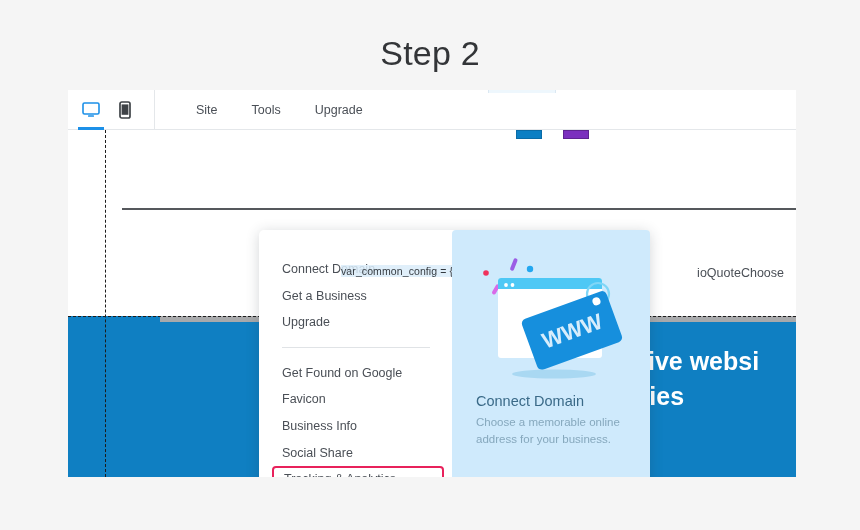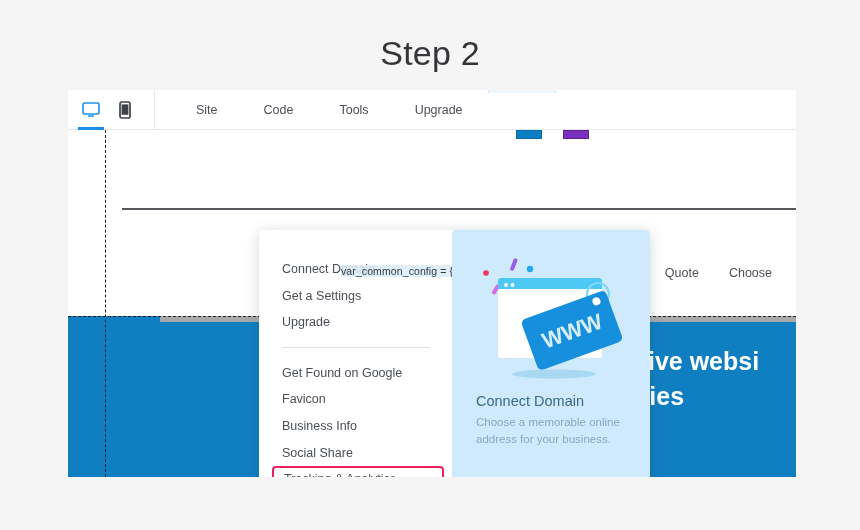--- a/index.html
+++ b/index.html
@@ -36,21 +36,21 @@
   .device-group {
     display: flex; align-items: center; gap: 12px;
     padding: 0 18px 0 12px; height: 40px;
     border-right: 1px solid #e4e7ea;
     position: relative;
   }
   .device-btn { position: relative; width: 22px; height: 40px; display: flex; align-items: center; justify-content: center; cursor: pointer; }
   .device-btn .underline {
     position: absolute; bottom: 0; left: -2px; width: 26px; height: 3px; background: #1c90e8;
   }
-  .menu-group { display: flex; align-items: center; height: 40px; padding-left: 24px; gap: 12px; }
+  .menu-group { display: flex; align-items: center; height: 40px; padding-left: 24px; gap: 0; }
   .menu-item {
     font-size: 12.5px; color: #4a4f56; padding: 0 17px; line-height: 40px; cursor: pointer; white-space: nowrap;
   }
   .menu-item.active { color: #2fa8f5; }
 
   
   .collapse-tab {
     position: absolute; left: 420px; top: -10px;
     width: 68px; height: 13px;
     background: #eef7fd; border: 1px solid #dbe8f2; border-bottom: none;
@@ -62,21 +62,21 @@
 
   
   .canvas { position: absolute; left: 0; top: 40px; width: 728px; height: 347px; background: #ffffff; overflow: hidden; }
 
   .swatch { position: absolute; height: 9px; width: 26px; top: 0px; }
   .swatch.blue { left: 448px; background: #0b7fc4; border: 1px solid #0a6ba6; }
   .swatch.purple { left: 495px; background: #7b2fbe; border: 1px solid #5e2391; }
 
   .site-logo-line { position: absolute; left: 54px; top: 78px; width: 690px; height: 2px; background: #55585c; }
 
-  .site-nav { position: absolute; right: 24px; top: 136px; display: flex; gap: 30px; }
+  .site-nav { position: absolute; right: 12px; top: 136px; display: flex; }
   .site-nav span { font-size: 12.5px; color: #4a4f56; }
 
   .hero {
     position: absolute; left: 0px; top: 186px; width: 728px; height: 161px;
     background: #0f7fc2;
   }
   .hero-topbar { position: absolute; left: 92px; top: 0; width: 636px; height: 6px; background: #a8a9ab; }
   .hero-text {
     position: absolute; left: 498px; top: 28px;
     font-size: 25px; font-weight: 700; color: #ffffff; line-height: 35px;
@@ -178,35 +178,34 @@
         <div class="device-btn">
           <svg width="12" height="18" viewBox="0 0 12 18">
             <rect x="1" y="1" width="10" height="16" rx="1.8" fill="none" stroke="#3f4347" stroke-width="1.7"></rect>
             <rect x="2.6" y="3.4" width="6.8" height="10.4" fill="#3f4347"></rect>
           </svg>
         </div>
       </div>
 
       <div class="menu-group">
         <div class="menu-item">Site</div>
-        <div class="menu-item">Code</div>
         <div class="menu-item">Tools</div>
         <div class="menu-item">Upgrade</div>
       </div>
 
       <div class="collapse-tab">
         <span class="chev">▲</span>
       </div>
     </div>
 
     <div class="flyout">
 
       <div class="flyout-list">
         <div class="flyout-item">Connect Domain</div>
-        <div class="flyout-item">Get a Settings</div>
+        <div class="flyout-item">Get a Business</div>
         <div class="flyout-item">Upgrade</div>
 
         <div class="flyout-sep"></div>
 
         <div class="flyout-item">Get Found on Google</div>
         <div class="flyout-item">Favicon</div>
         <div class="flyout-item">Business Info</div>
         <div class="flyout-item">Social Share</div>
         <div class="flyout-item boxed">Tracking &amp; Analytics</div>
 

